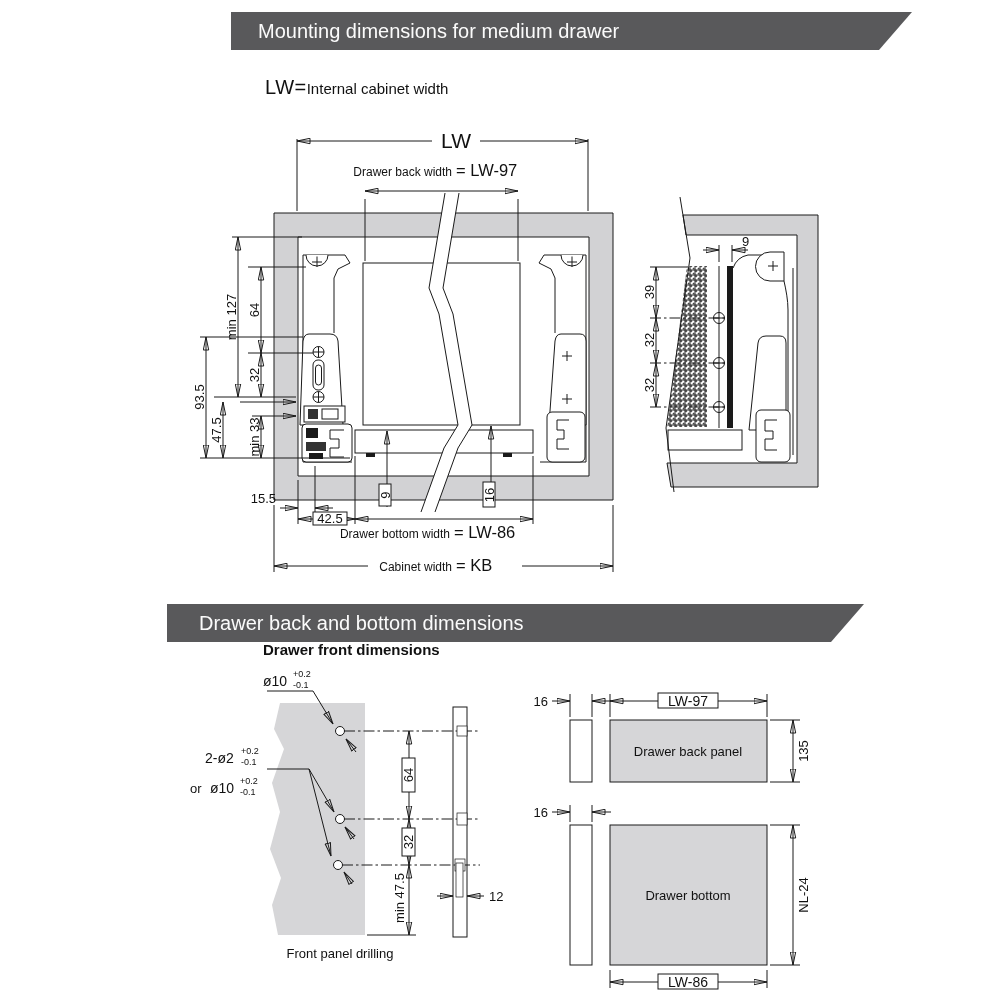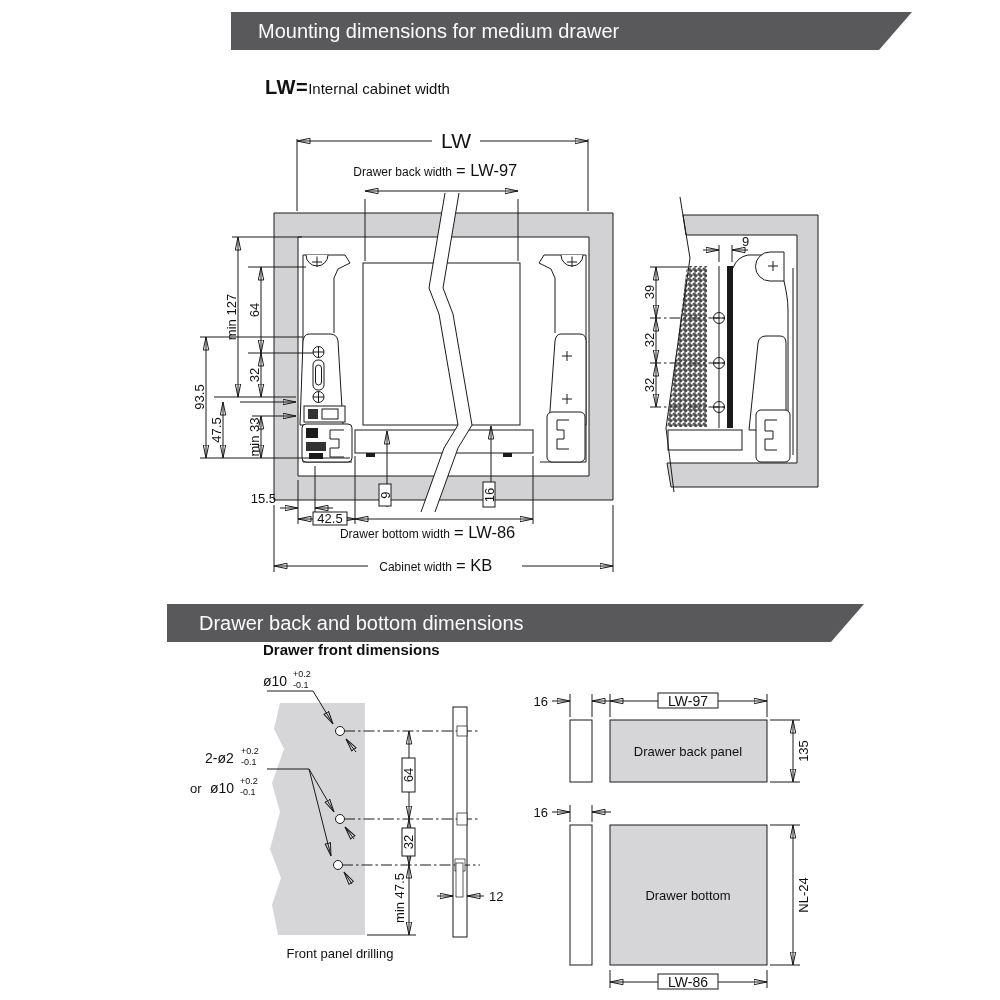--- a/index.html
+++ b/index.html
@@ -3,21 +3,21 @@
 <meta charset="utf-8">
 <style>
   html,body{margin:0;padding:0;background:#fff;}
   body{width:1000px;height:1000px;position:relative;font-family:"Liberation Sans",sans-serif;color:#111;}
   .banner{position:absolute;background:#59595b;color:#fbfbfb;font-size:20px;line-height:38px;
           padding-left:27px;box-sizing:border-box;
           clip-path:polygon(0 0,100% 0,calc(100% - 33px) 100%,0 100%);}
   #banner1{left:183px;top:12px;width:681px;height:38px;margin-left:48px;}
   #banner2{left:167px;top:604px;width:697px;height:38px;padding-left:32px;}
   .note{position:absolute;left:265px;top:76px;}
-  .note .lw{font-size:20px;letter-spacing:.5px;font-weight:bold;}
+  .note .lw{font-size:20px;letter-spacing:.5px;}
   .note .desc{font-size:15px;}
   .sub-title{position:absolute;left:263px;top:641px;font-size:15px;font-weight:bold;}
   svg{position:absolute;overflow:visible;}
   svg path,svg line,svg polyline,svg rect,svg circle{stroke:#1a1a1a;stroke-width:1;fill:none;}
   svg text{stroke:none;fill:#111;}
   .t9{font-size:9px;}.t12{font-size:12px;}.t13{font-size:13px;}
   .t14{font-size:14px;}.t16{font-size:16.5px;}.t20{font-size:21px;}
   .gray{fill:#d2d2d4;}
   .gray2{fill:#d6d6d8;}
   .wht{fill:#fff;}

